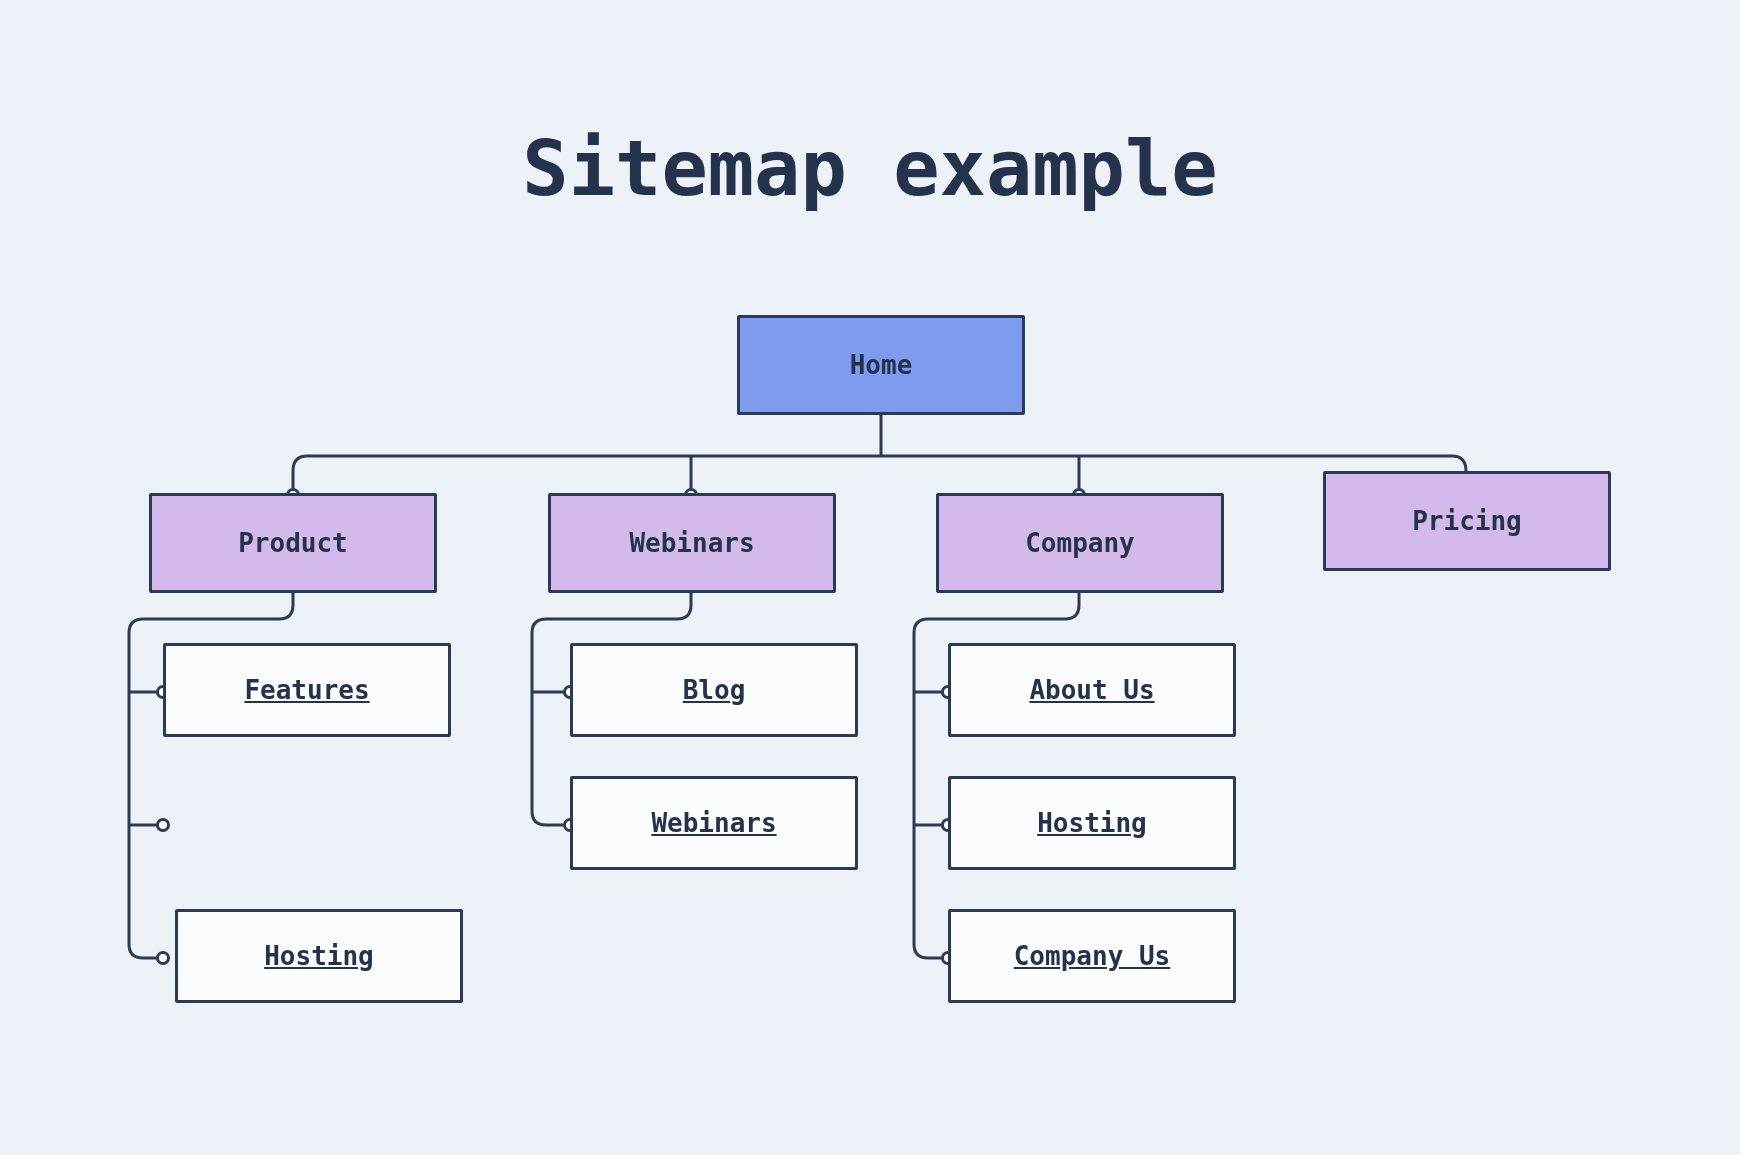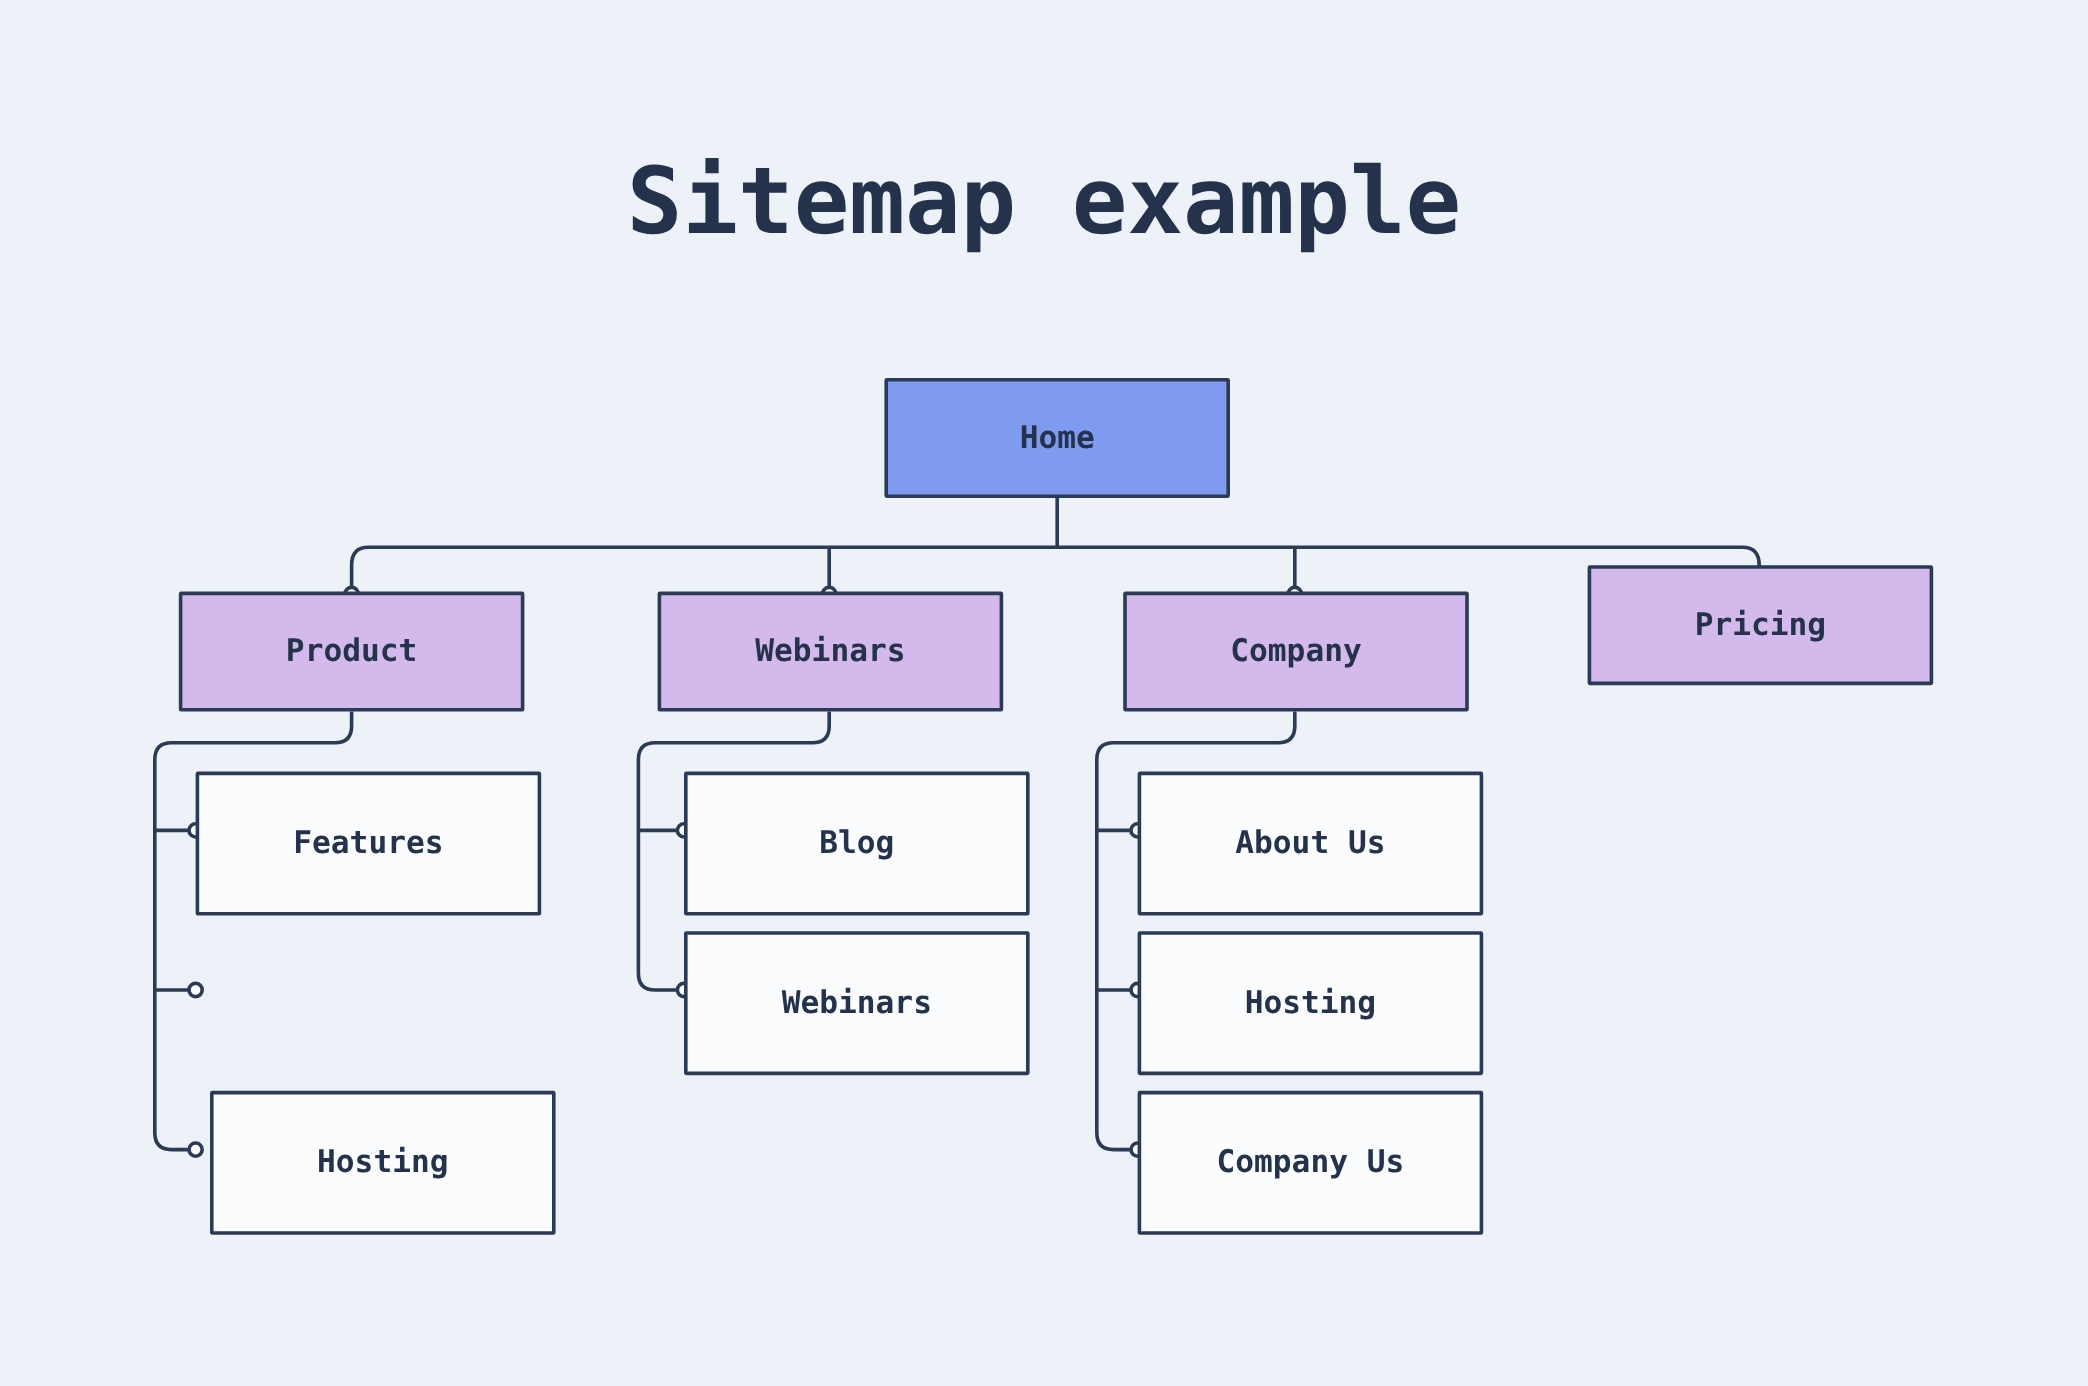--- a/index.html
+++ b/index.html
@@ -56,21 +56,21 @@
     border-radius:2px;
     display:flex;
     align-items:center;
     justify-content:center;
     font-size:26px;
     font-weight:700;
     color:var(--text);
   }
   .node.root{height:100px;background:var(--root-fill);}
   .node.section{height:100px;background:var(--section-fill);}
-  .node.page{height:120px;background:var(--page-fill);}
+  .node.page{height:94px;background:var(--page-fill);text-decoration:underline;}
 </style>
 </head>
 <body>
 
 <div class="canvas">
 
   <h1 class="title">Sitemap example</h1>
 
   <svg class="connectors" viewBox="0 0 1740 1155" xmlns="http://www.w3.org/2000/svg">
 

